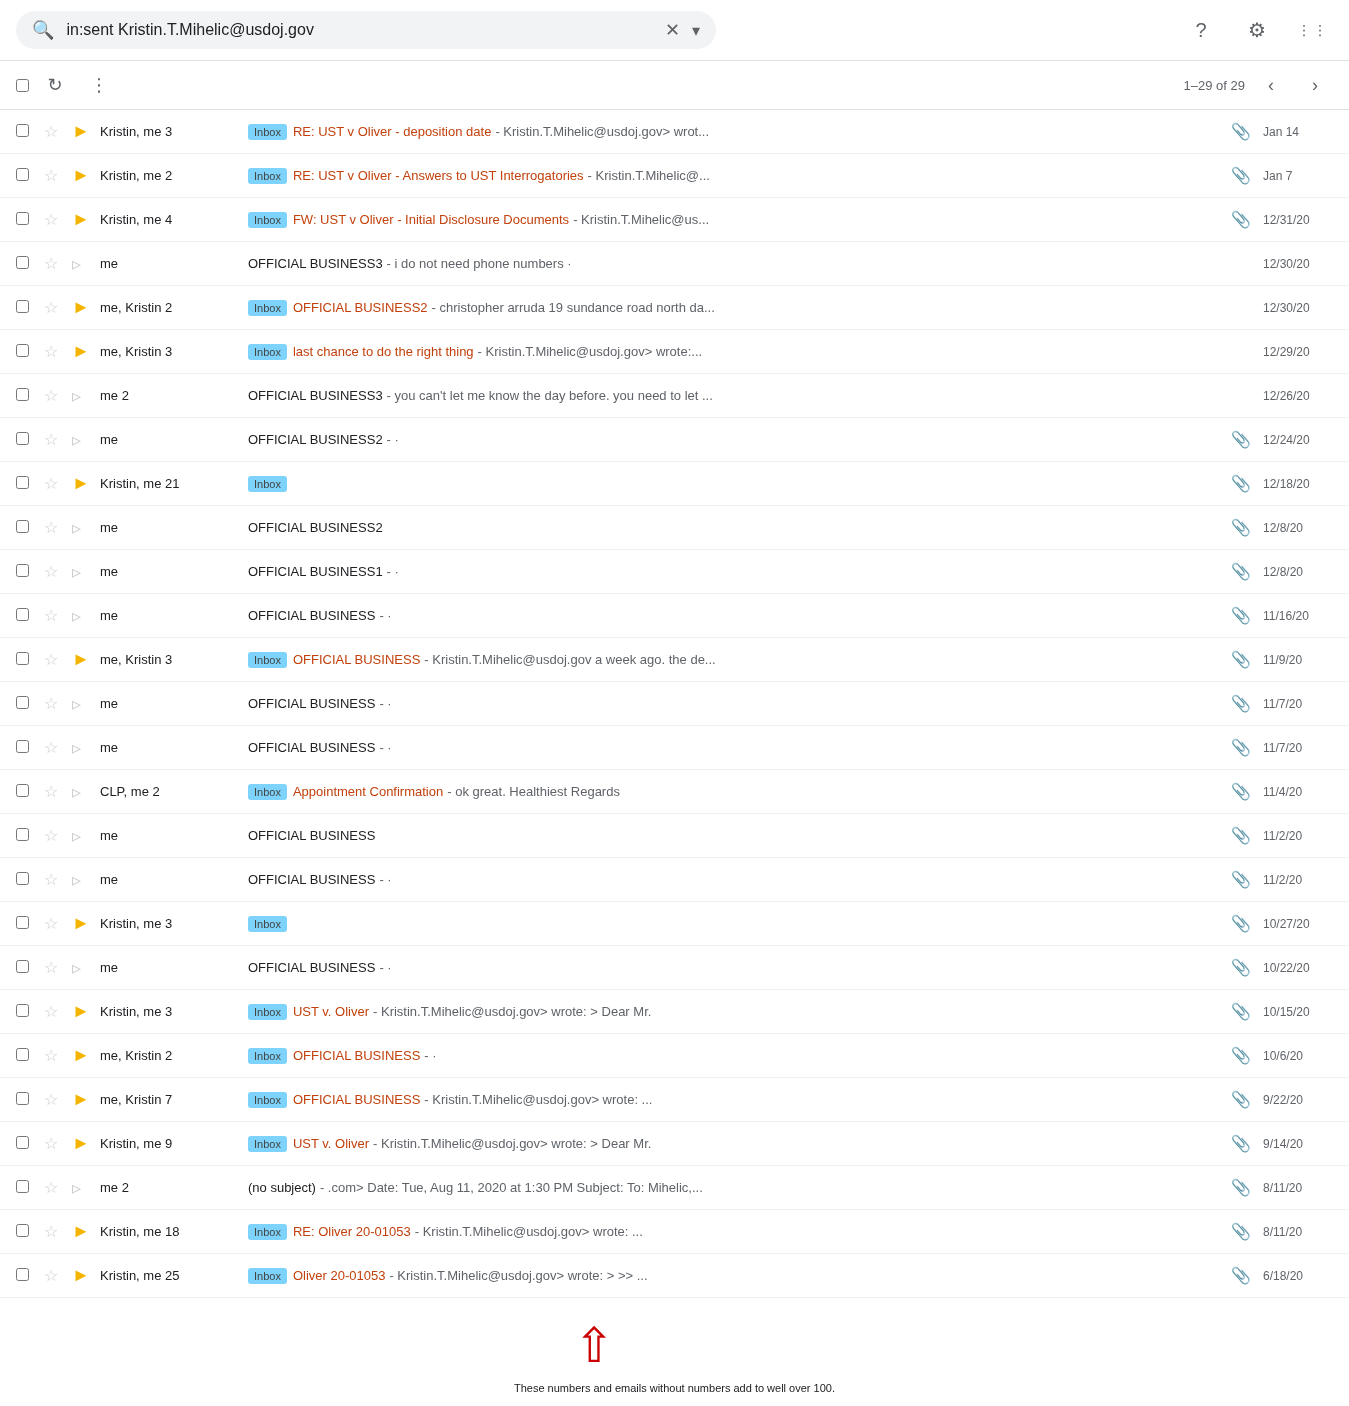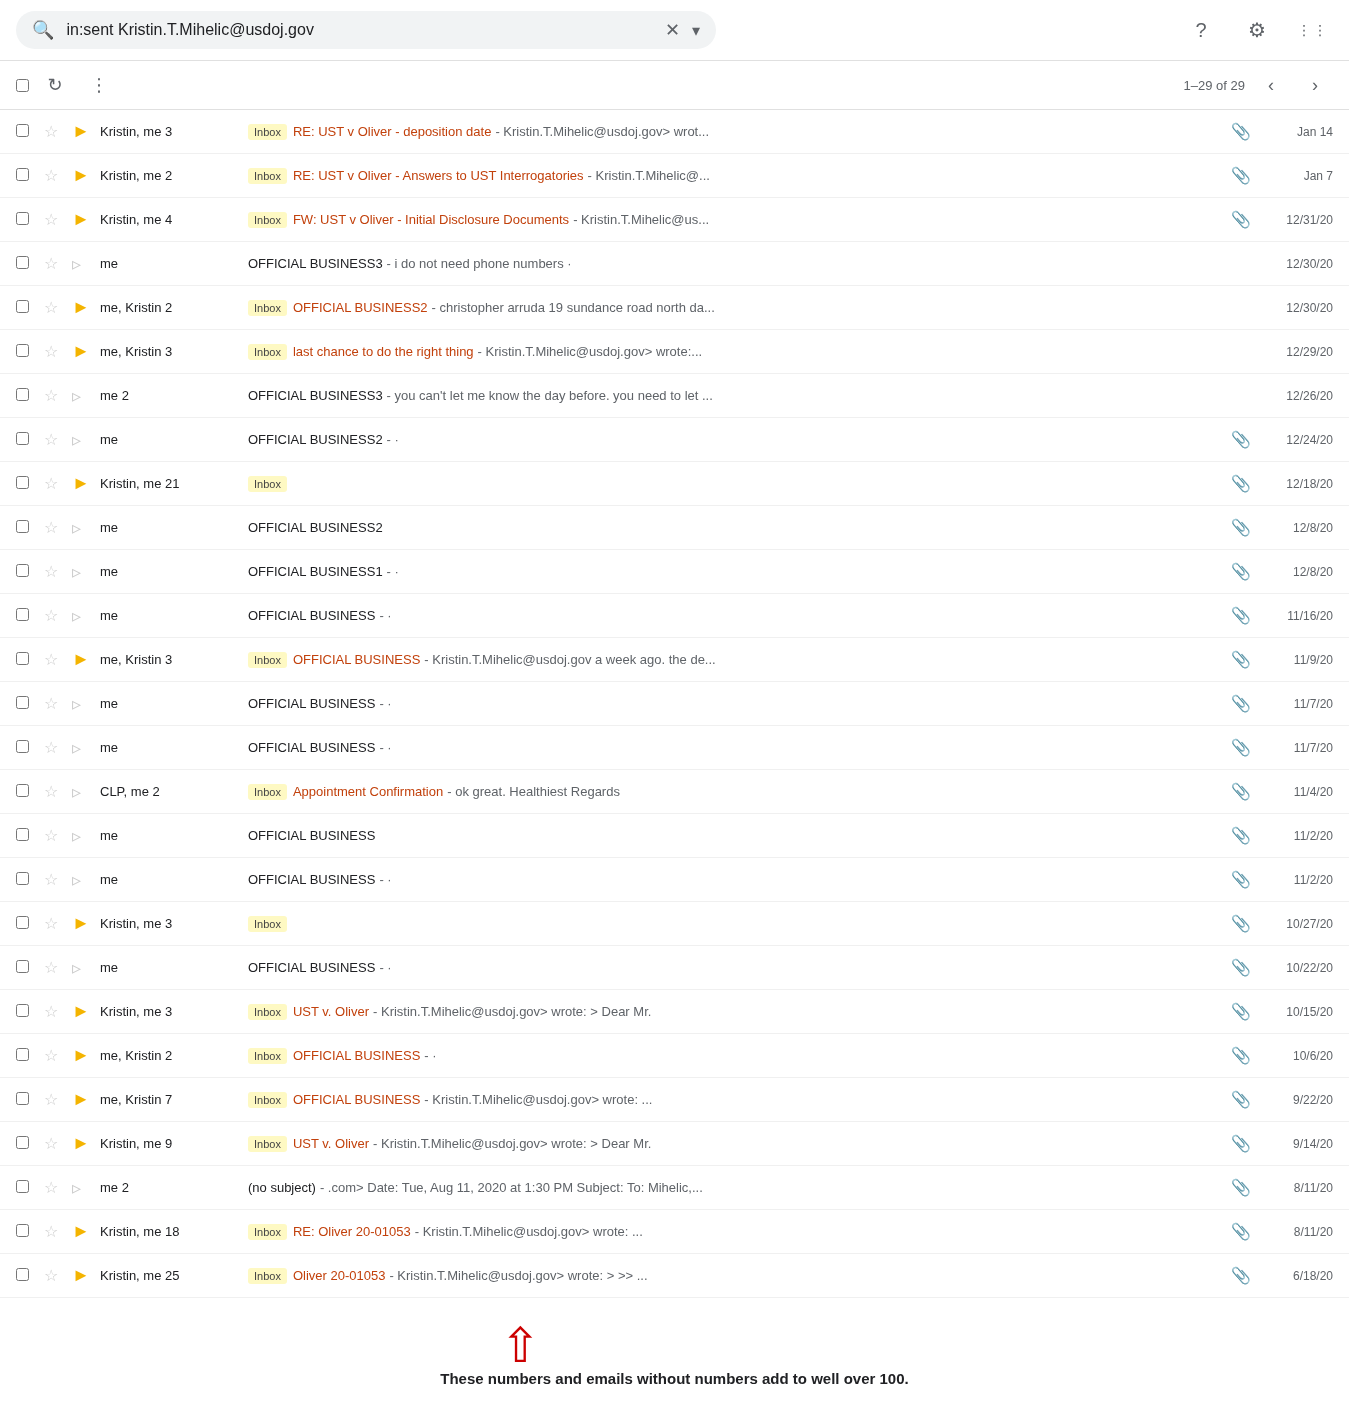--- a/index.html
+++ b/index.html
@@ -102,21 +102,21 @@
     }
     .content-col {
       flex: 1;
       display: flex;
       align-items: center;
       gap: 6px;
       overflow: hidden;
       font-size: 13px;
     }
     .inbox-badge {
-      background: #fef9c3;
+      background: #7dd3fc;
       color: #444;
       font-size: 11px;
       padding: 2px 6px;
       border-radius: 3px;
       flex-shrink: 0;
       font-weight: 500;
     }
     .email-subject {
       font-weight: 500;
       color: #c2410c;
@@ -128,42 +128,42 @@
     .email-snippet {
       color: #5f6368;
       white-space: nowrap;
       overflow: hidden;
       text-overflow: ellipsis;
     }
     .clip-col { width: 24px; flex-shrink: 0; color: #5f6368; font-size: 16px; }
     .date-col {
       width: 70px;
       flex-shrink: 0;
-      text-align: right;
+      text-align: left;
       font-size: 12px;
       color: #5f6368;
     }
     .arrow-icon { color: #f4b400; font-size: 18px; }
     .arrow-icon-gray { color: #ccc; font-size: 18px; }
     .star-empty { color: #ccc; font-size: 16px; }
     input[type="checkbox"] { cursor: pointer; }
     .annotation-area {
       text-align: center;
       padding: 24px 16px 16px;
     }
     .annotation-arrow {
       font-size: 48px;
       color: #e00000;
       line-height: 1;
     }
     .annotation-text {
-      font-size: 15px;
-      font-weight: bold;
+      font-size: 11px;
+      font-weight: normal;
       color: #202124;
-      margin-top: 0;
+      margin-top: 12px;
     }
     .subject-snippet {
       display: flex;
       align-items: baseline;
       gap: 4px;
       overflow: hidden;
       flex: 1;
     }
     .no-badge-subject {
       font-size: 13px;

